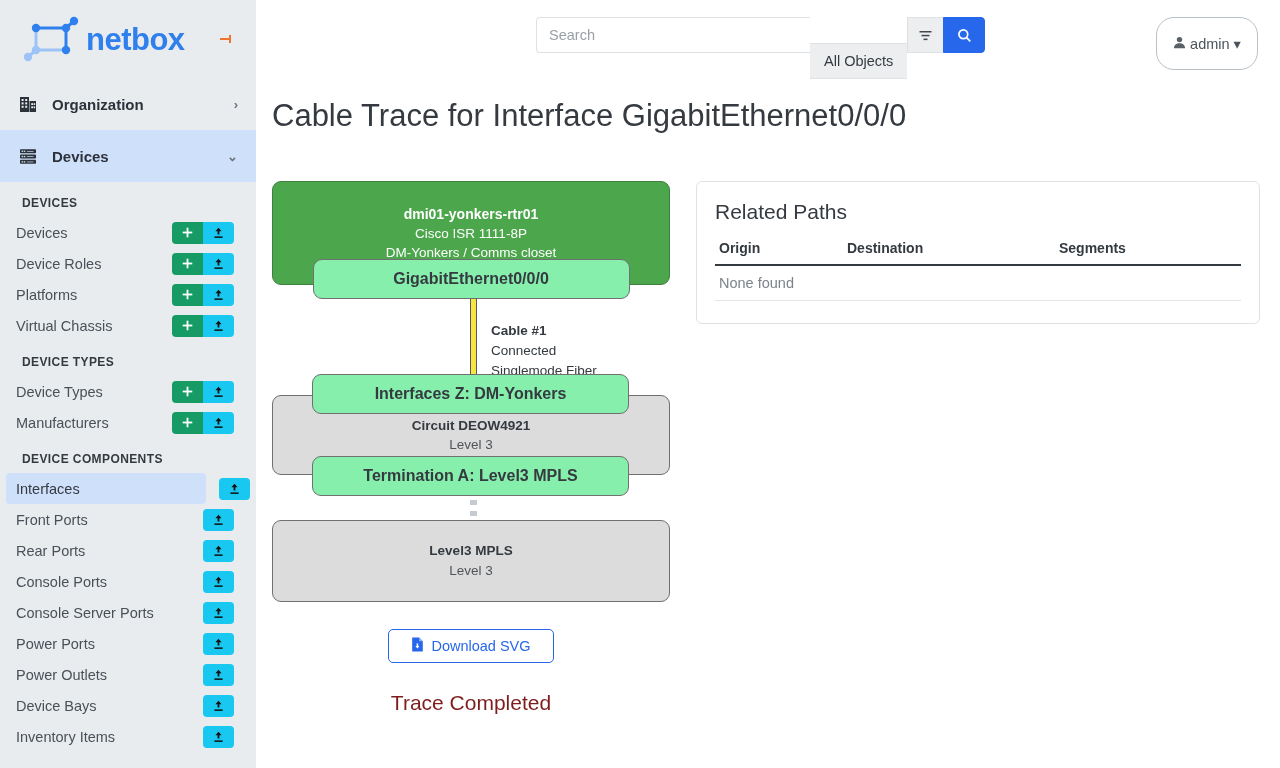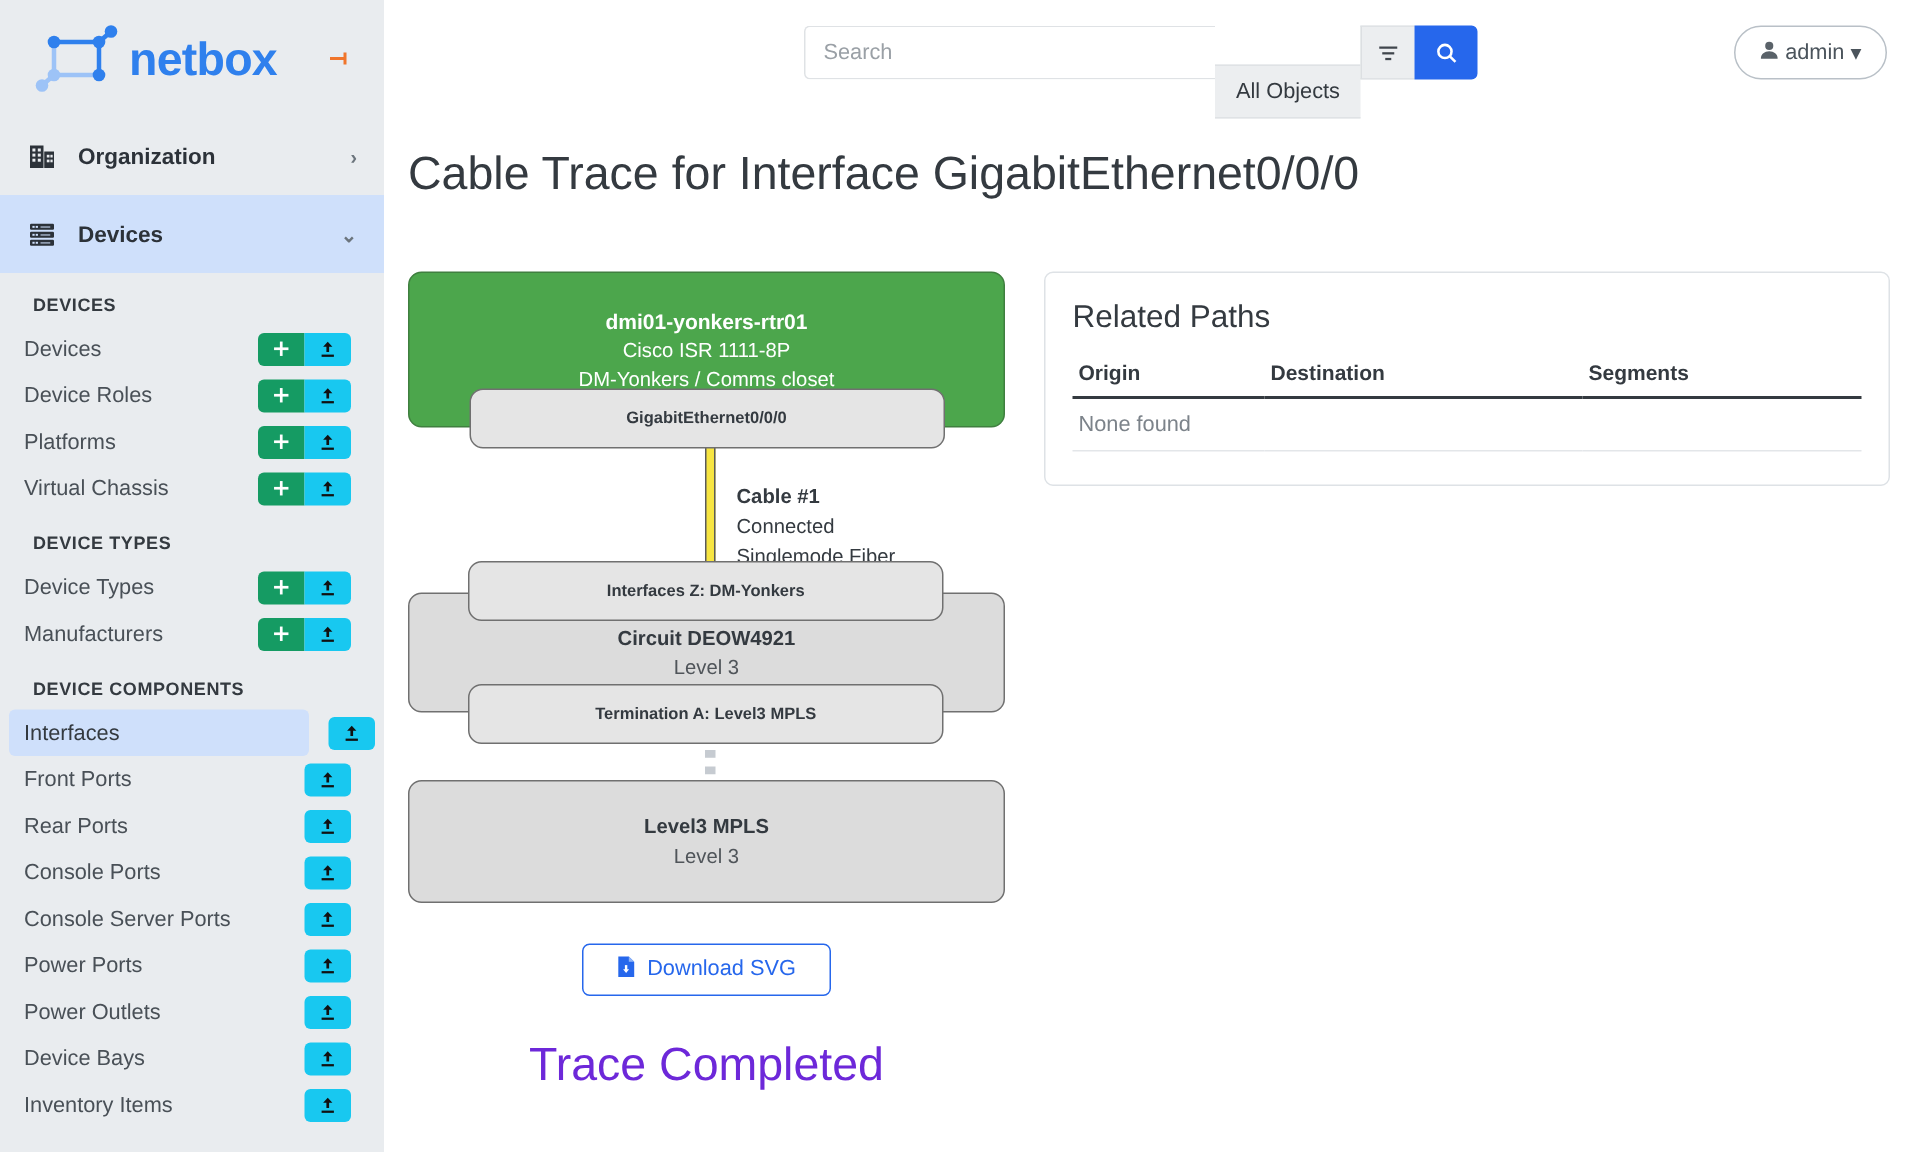--- a/index.html
+++ b/index.html
@@ -127,21 +127,21 @@
     cursor: pointer;
   }
   .search-go {
     display: flex; align-items: center; justify-content: center;
     width: 42px; height: 36px;
     background: #2667ec; border: 1px solid #2667ec;
     border-radius: 0 4px 4px 0; cursor: pointer;
   }
   .user-btn {
     position: absolute; right: 22px; top: 17px;
-    height: 36px; min-width: 102px;
+    height: 53px; min-width: 102px;
     display: flex; align-items: center; justify-content: center; gap: 4px;
     border: 1px solid #b9c0c7; border-radius: 18px;
     background: #fff; color: #4b545c; font-size: 14.5px;
     padding: 0 14px; cursor: pointer;
   }
 
   .page-title {
     font-size: 31px; font-weight: 400; color: #343a40;
     padding: 6px 0 0 16px;
     line-height: 1.2;
@@ -162,24 +162,24 @@
   .node-device {
     background: #4ca64c; border-color: #3f7f3f;
     width: 398px; height: 104px;
     display: flex; flex-direction: column; justify-content: center; gap: 4px;
     color: #fff;
   }
   .node-device .n-title { font-size: 14px; font-weight: 700; }
   .node-device .n-sub { font-size: 13.5px; font-weight: 400; }
 
   .term {
-    background: #e5e5e5; border: 1px solid #707070; border-radius: 9px;
+    background: #86efac; border: 1px solid #707070; border-radius: 9px;
     width: 317px; height: 40px;
     display: flex; align-items: center; justify-content: center;
-    font-size: 11px; font-weight: 700; color: #343a40;
+    font-size: 16px; font-weight: 700; color: #343a40;
     margin: 0 auto;
     position: relative; z-index: 3;
   }
   .iface { margin-top: -26px; }
 
   .cable-zone {
     position: relative; height: 118px;
     margin-top: -1px;
   }
   .cable-line {
@@ -226,21 +226,21 @@
   .dl-wrap { text-align: center; margin-top: 27px; }
   .dl-btn {
     display: inline-flex; align-items: center; gap: 7px;
     border: 1px solid #2667ec; border-radius: 5px;
     background: #fff; color: #2667ec;
     font-size: 14.5px; padding: 7px 22px;
     cursor: pointer; font-family: "Liberation Sans", sans-serif;
   }
   .trace-status {
     text-align: center; margin-top: 28px;
-    font-size: 31px; color: #6d28d9; font-weight: 400;
+    font-size: 21px; color: #7f1d1d; font-weight: 400;
   }
 
   
   .card {
     border: 1px solid #dee2e6; border-radius: 6px;
     background: #fff; padding: 18px 18px 22px 18px;
   }
   .card-title { font-size: 21px; font-weight: 400; color: #343a40; margin-bottom: 16px; }
   table.paths { width: 100%; border-collapse: collapse; }
   table.paths th {

